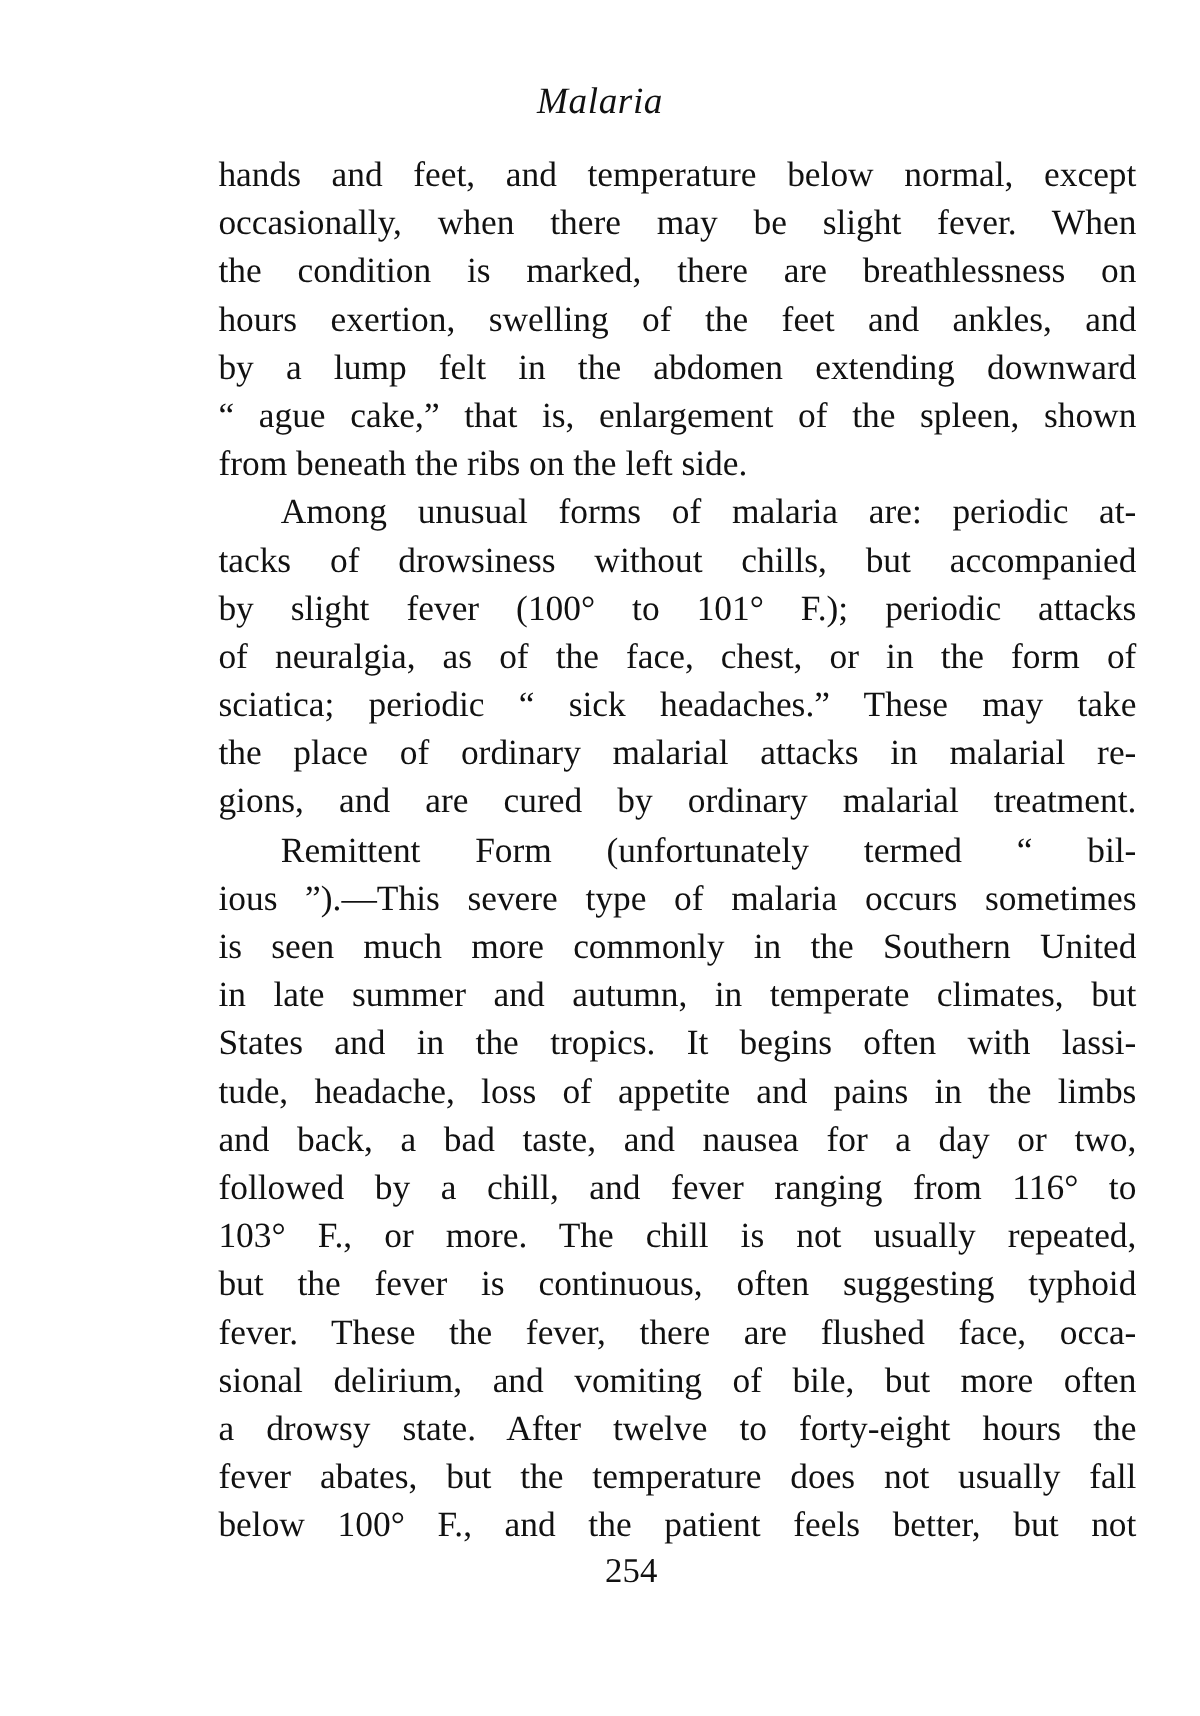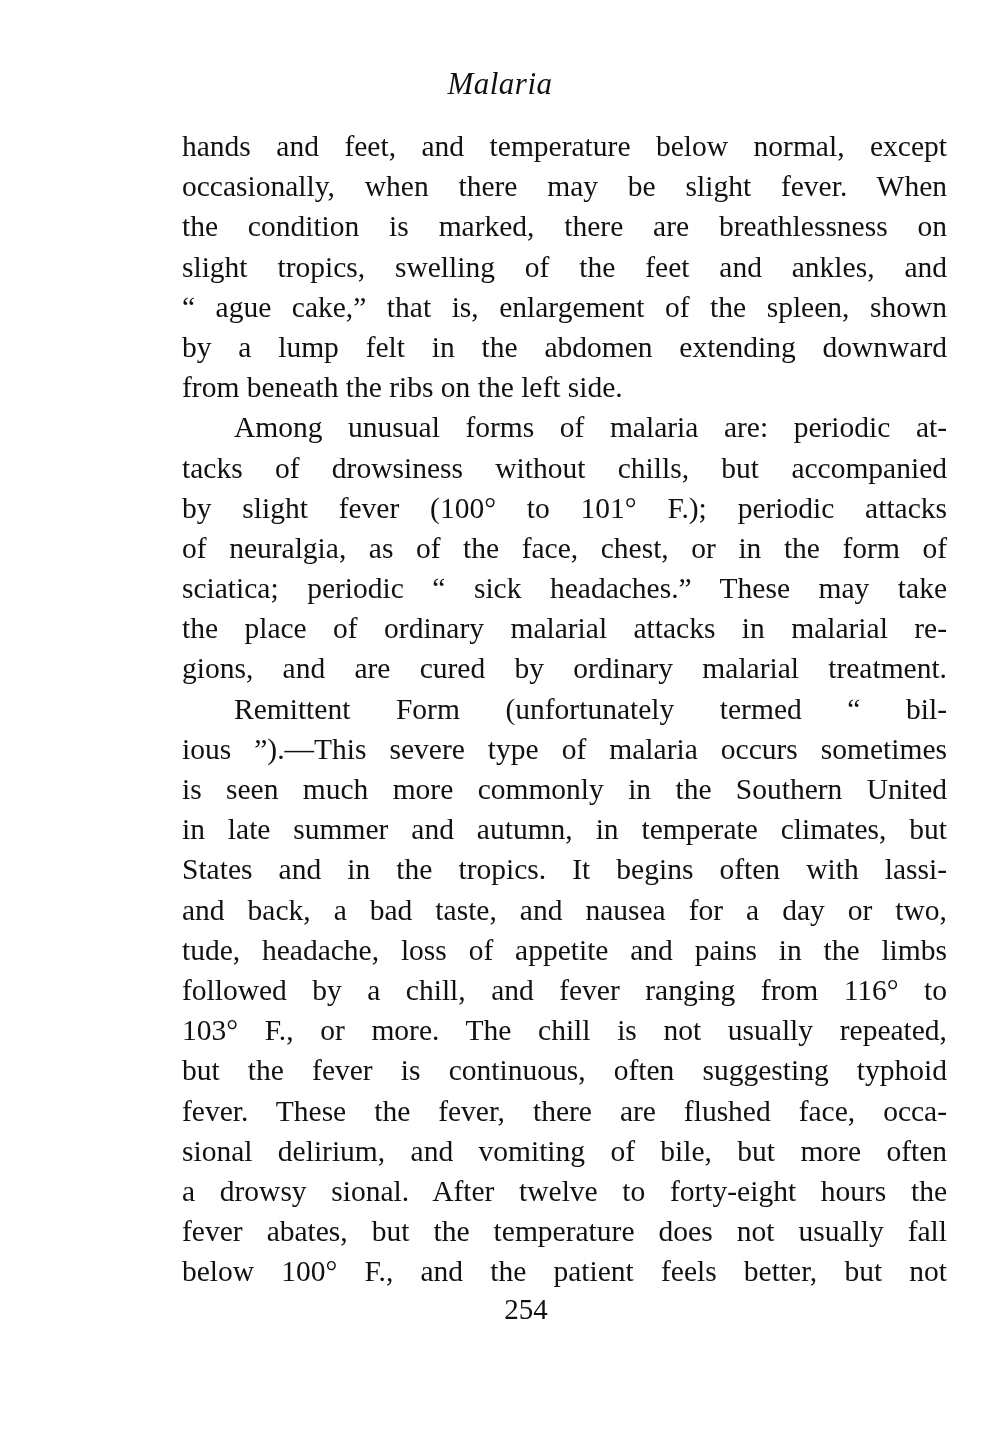--- a/index.html
+++ b/index.html
@@ -93,27 +93,27 @@
       <span class="line">
           <span class="line-inner">hands and feet, and temperature below normal, except</span>
         </span>
       <span class="line">
           <span class="line-inner">occasionally, when there may be slight fever.  When</span>
         </span>
       <span class="line">
           <span class="line-inner">the condition is marked, there are breathlessness on</span>
         </span>
       <span class="line">
-          <span class="line-inner">slight tropics, swelling of the feet and ankles, and</span>
+          <span class="line-inner">hours exertion, swelling of the feet and ankles, and</span>
+        </span>
+      <span class="line">
+          <span class="line-inner">by a lump felt in the abdomen extending downward</span>
         </span>
       <span class="line">
           <span class="line-inner">“ ague cake,” that is, enlargement of the spleen, shown</span>
-        </span>
-      <span class="line">
-          <span class="line-inner">by a lump felt in the abdomen extending downward</span>
         </span>
       <span class="line last">
           <span class="line-inner">from beneath the ribs on the left side.</span>
         </span>
     </div>
 
     <div>
       <span class="line indent">
           <span class="line-inner">Among unusual forms of malaria are: periodic at-</span>
         </span>
@@ -147,42 +147,42 @@
       <span class="line">
           <span class="line-inner">is seen much more commonly in the Southern United</span>
         </span>
       <span class="line">
           <span class="line-inner">in late summer and autumn, in temperate climates, but</span>
         </span>
       <span class="line">
           <span class="line-inner">States and in the tropics.  It begins often with lassi-</span>
         </span>
       <span class="line">
-          <span class="line-inner">and back, a bad taste, and nausea for a day or two,</span>
+          <span class="line-inner">tude, headache, loss of appetite and pains in the limbs</span>
         </span>
       <span class="line">
-          <span class="line-inner">tude, headache, loss of appetite and pains in the limbs</span>
+          <span class="line-inner">and back, a bad taste, and nausea for a day or two,</span>
         </span>
       <span class="line">
           <span class="line-inner">followed by a chill, and fever ranging from 116° to</span>
         </span>
       <span class="line">
           <span class="line-inner">103° F., or more.  The chill is not usually repeated,</span>
         </span>
       <span class="line">
           <span class="line-inner">but the fever is continuous, often suggesting typhoid</span>
         </span>
       <span class="line">
           <span class="line-inner">fever.  These the fever, there are flushed face, occa-</span>
         </span>
       <span class="line">
           <span class="line-inner">sional delirium, and vomiting of bile, but more often</span>
         </span>
       <span class="line">
-          <span class="line-inner">a drowsy sional.  After twelve to forty-eight hours the</span>
+          <span class="line-inner">a drowsy state.  After twelve to forty-eight hours the</span>
         </span>
       <span class="line">
           <span class="line-inner">fever abates, but the temperature does not usually fall</span>
         </span>
       <span class="line">
           <span class="line-inner">below 100° F., and the patient feels better, but not</span>
         </span>
     </div>
 
   </div>

